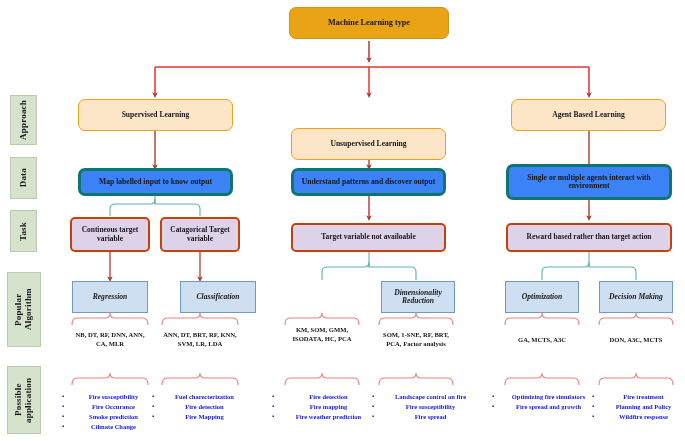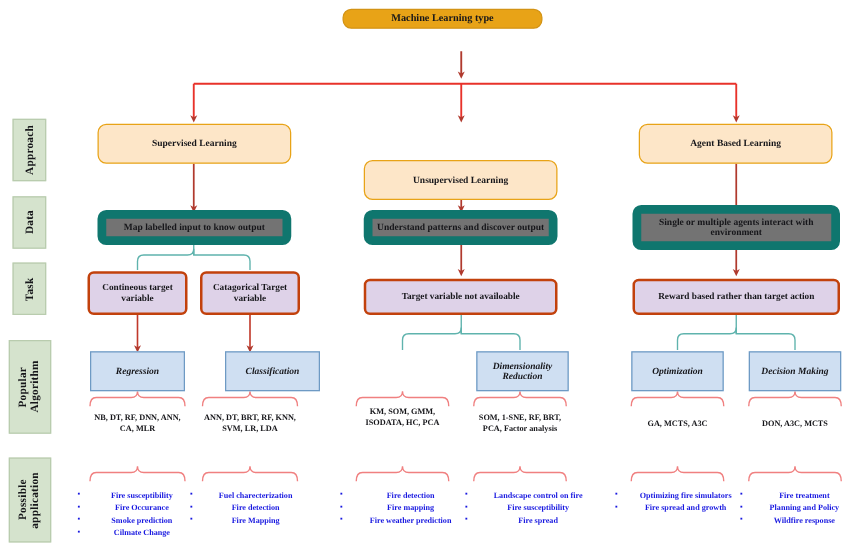--- a/index.html
+++ b/index.html
@@ -41,22 +41,22 @@
     border-radius: 7px;
     font-size: 8.2px;
   }
   .approach {
     background: #fde6c8;
     border: 1px solid #e8a317;
     border-radius: 7px;
     font-size: 7.6px;
   }
   .data {
-    background: #737373;
-    border: 7px solid #0f766e;
+    background: #3b82f6;
+    border: 3px solid #0f766e;
     border-radius: 7px;
     font-size: 7.6px;
   }
   .task {
     background: #ded2e8;
     border: 2px solid #c2410c;
     border-radius: 5px;
     font-size: 7.4px;
   }
   .algo {
@@ -174,21 +174,21 @@
     <g stroke="#f08080" stroke-width="1.1" fill="none">
       <path d="M72,385 Q72,378 77,378 L105,378 Q110,378 110,373 Q110,378 115,378 L143,378 Q148,378 148,385"></path>
       <path d="M162,385 Q162,378 167,378 L195,378 Q200,378 200,373 Q200,378 205,378 L233,378 Q238,378 238,385"></path>
       <path d="M285,385 Q285,378 290,378 L317,378 Q322,378 322,373 Q322,378 327,378 L354,378 Q359,378 359,385"></path>
       <path d="M379,385 Q379,378 384,378 L411,378 Q416,378 416,373 Q416,378 421,378 L448,378 Q453,378 453,385"></path>
       <path d="M505,385 Q505,378 510,378 L537,378 Q542,378 542,373 Q542,378 547,378 L574,378 Q579,378 579,385"></path>
       <path d="M599,385 Q599,378 604,378 L631,378 Q636,378 636,373 Q636,378 641,378 L668,378 Q673,378 673,385"></path>
     </g>
   </svg>
 
-  <div class="node root" style="left:274px; top:7px; width:160px; height:16px;">
+  <div class="node root" style="left:289px; top:7px; width:160px; height:32px;">
     <span>Machine Learning type</span>
   </div>
 
   <div class="sideband" style="left:10px; top:95px; width:27px; height:50px;">
     <span>Approach</span>
   </div>
   <div class="sideband" style="left:10px; top:157px; width:27px; height:42px;">
     <span>Data</span>
   </div>
   <div class="sideband" style="left:10px; top:210px; width:27px; height:42px;">

